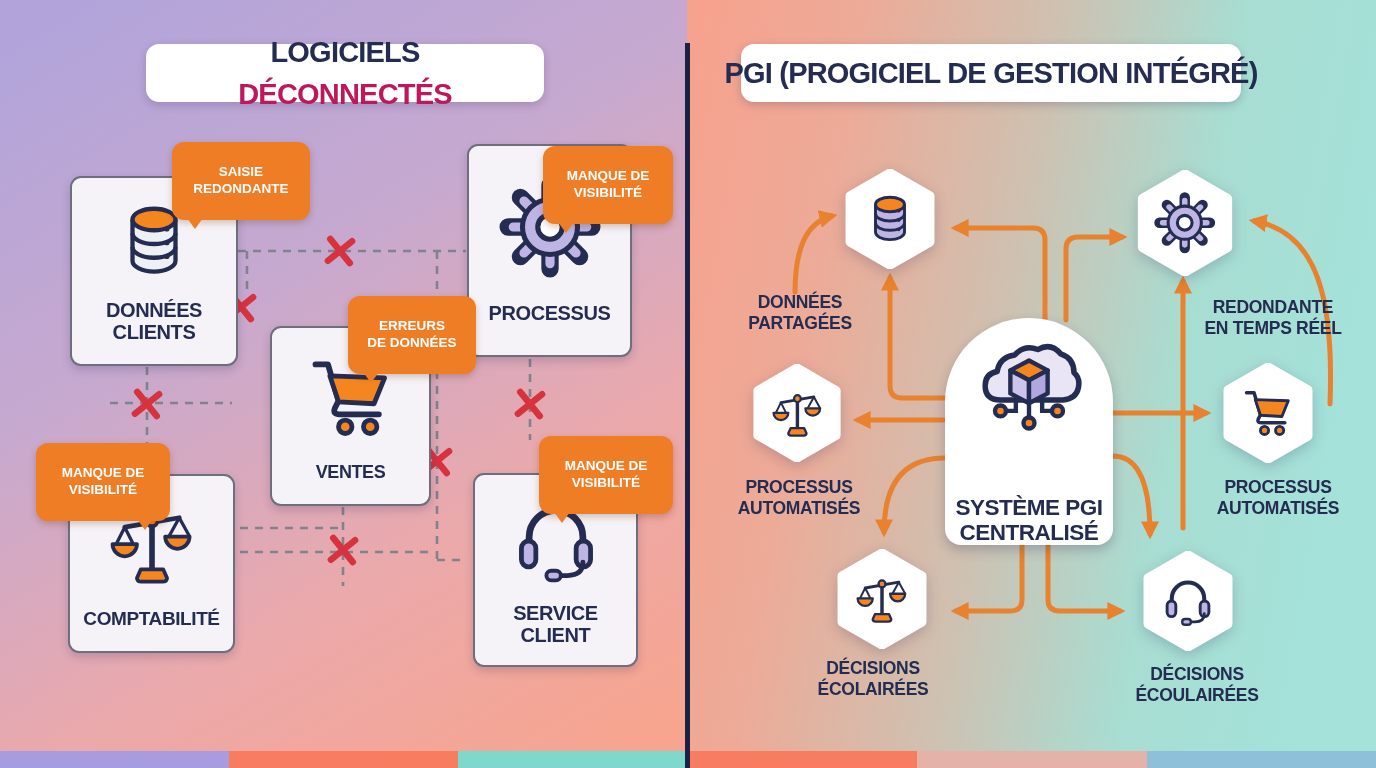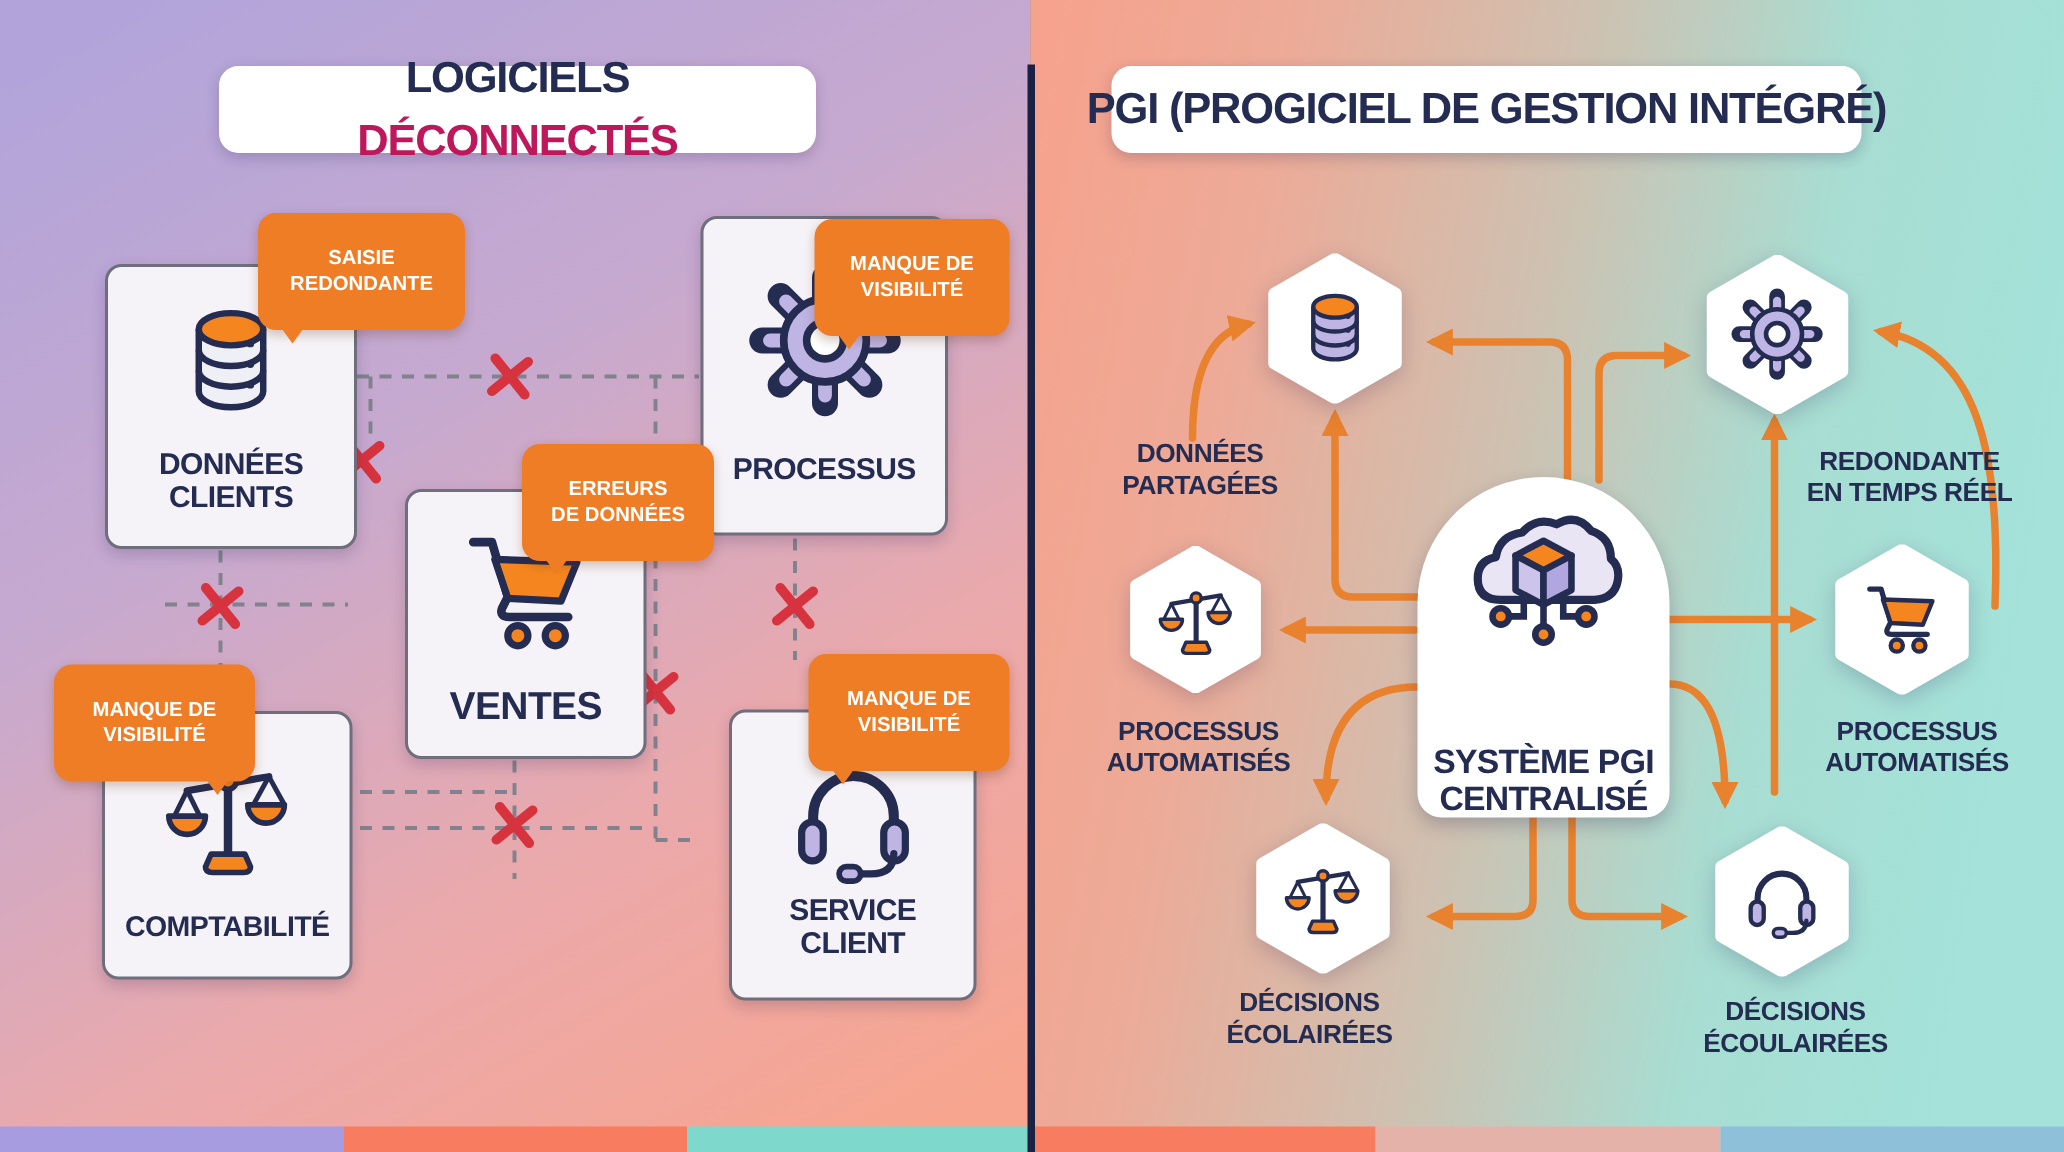--- a/index.html
+++ b/index.html
@@ -182,29 +182,29 @@
   <div class="module" style="left:467px;top:144px;width:153px;height:197px;">
     <svg width="102" height="102">
         <use href="#i-gear"></use>
       </svg>
     <div class="module-label">PROCESSUS</div>
   </div>
   <div class="module" style="left:270px;top:326px;width:149px;height:164px;">
     <svg width="96" height="96">
         <use href="#i-cart"></use>
       </svg>
-    <div class="module-label" style="font-size:26px;">VENTES</div>
+    <div class="module-label" style="font-size:18px;">VENTES</div>
   </div>
   <div class="module" style="left:68px;top:474px;width:155px;height:163px;">
     <svg width="94" height="94">
         <use href="#i-scales"></use>
       </svg>
     <div class="module-label" style="font-size:19px;text-align:center;">COMPTABILITÉ</div>
   </div>
-  <div class="module" style="left:486px;top:473px;width:153px;height:178px;justify-content:center;">
+  <div class="module" style="left:473px;top:473px;width:153px;height:178px;">
     <svg width="96" height="96">
         <use href="#i-headset"></use>
       </svg>
     <div class="module-label">SERVICE
 CLIENT</div>
   </div>
 
   <div class="callout tail-left" style="left:172px;top:142px;width:126px;">SAISIE
 REDONDANTE</div>
   <div class="callout tail-left" style="left:543px;top:146px;width:118px;">MANQUE DE

